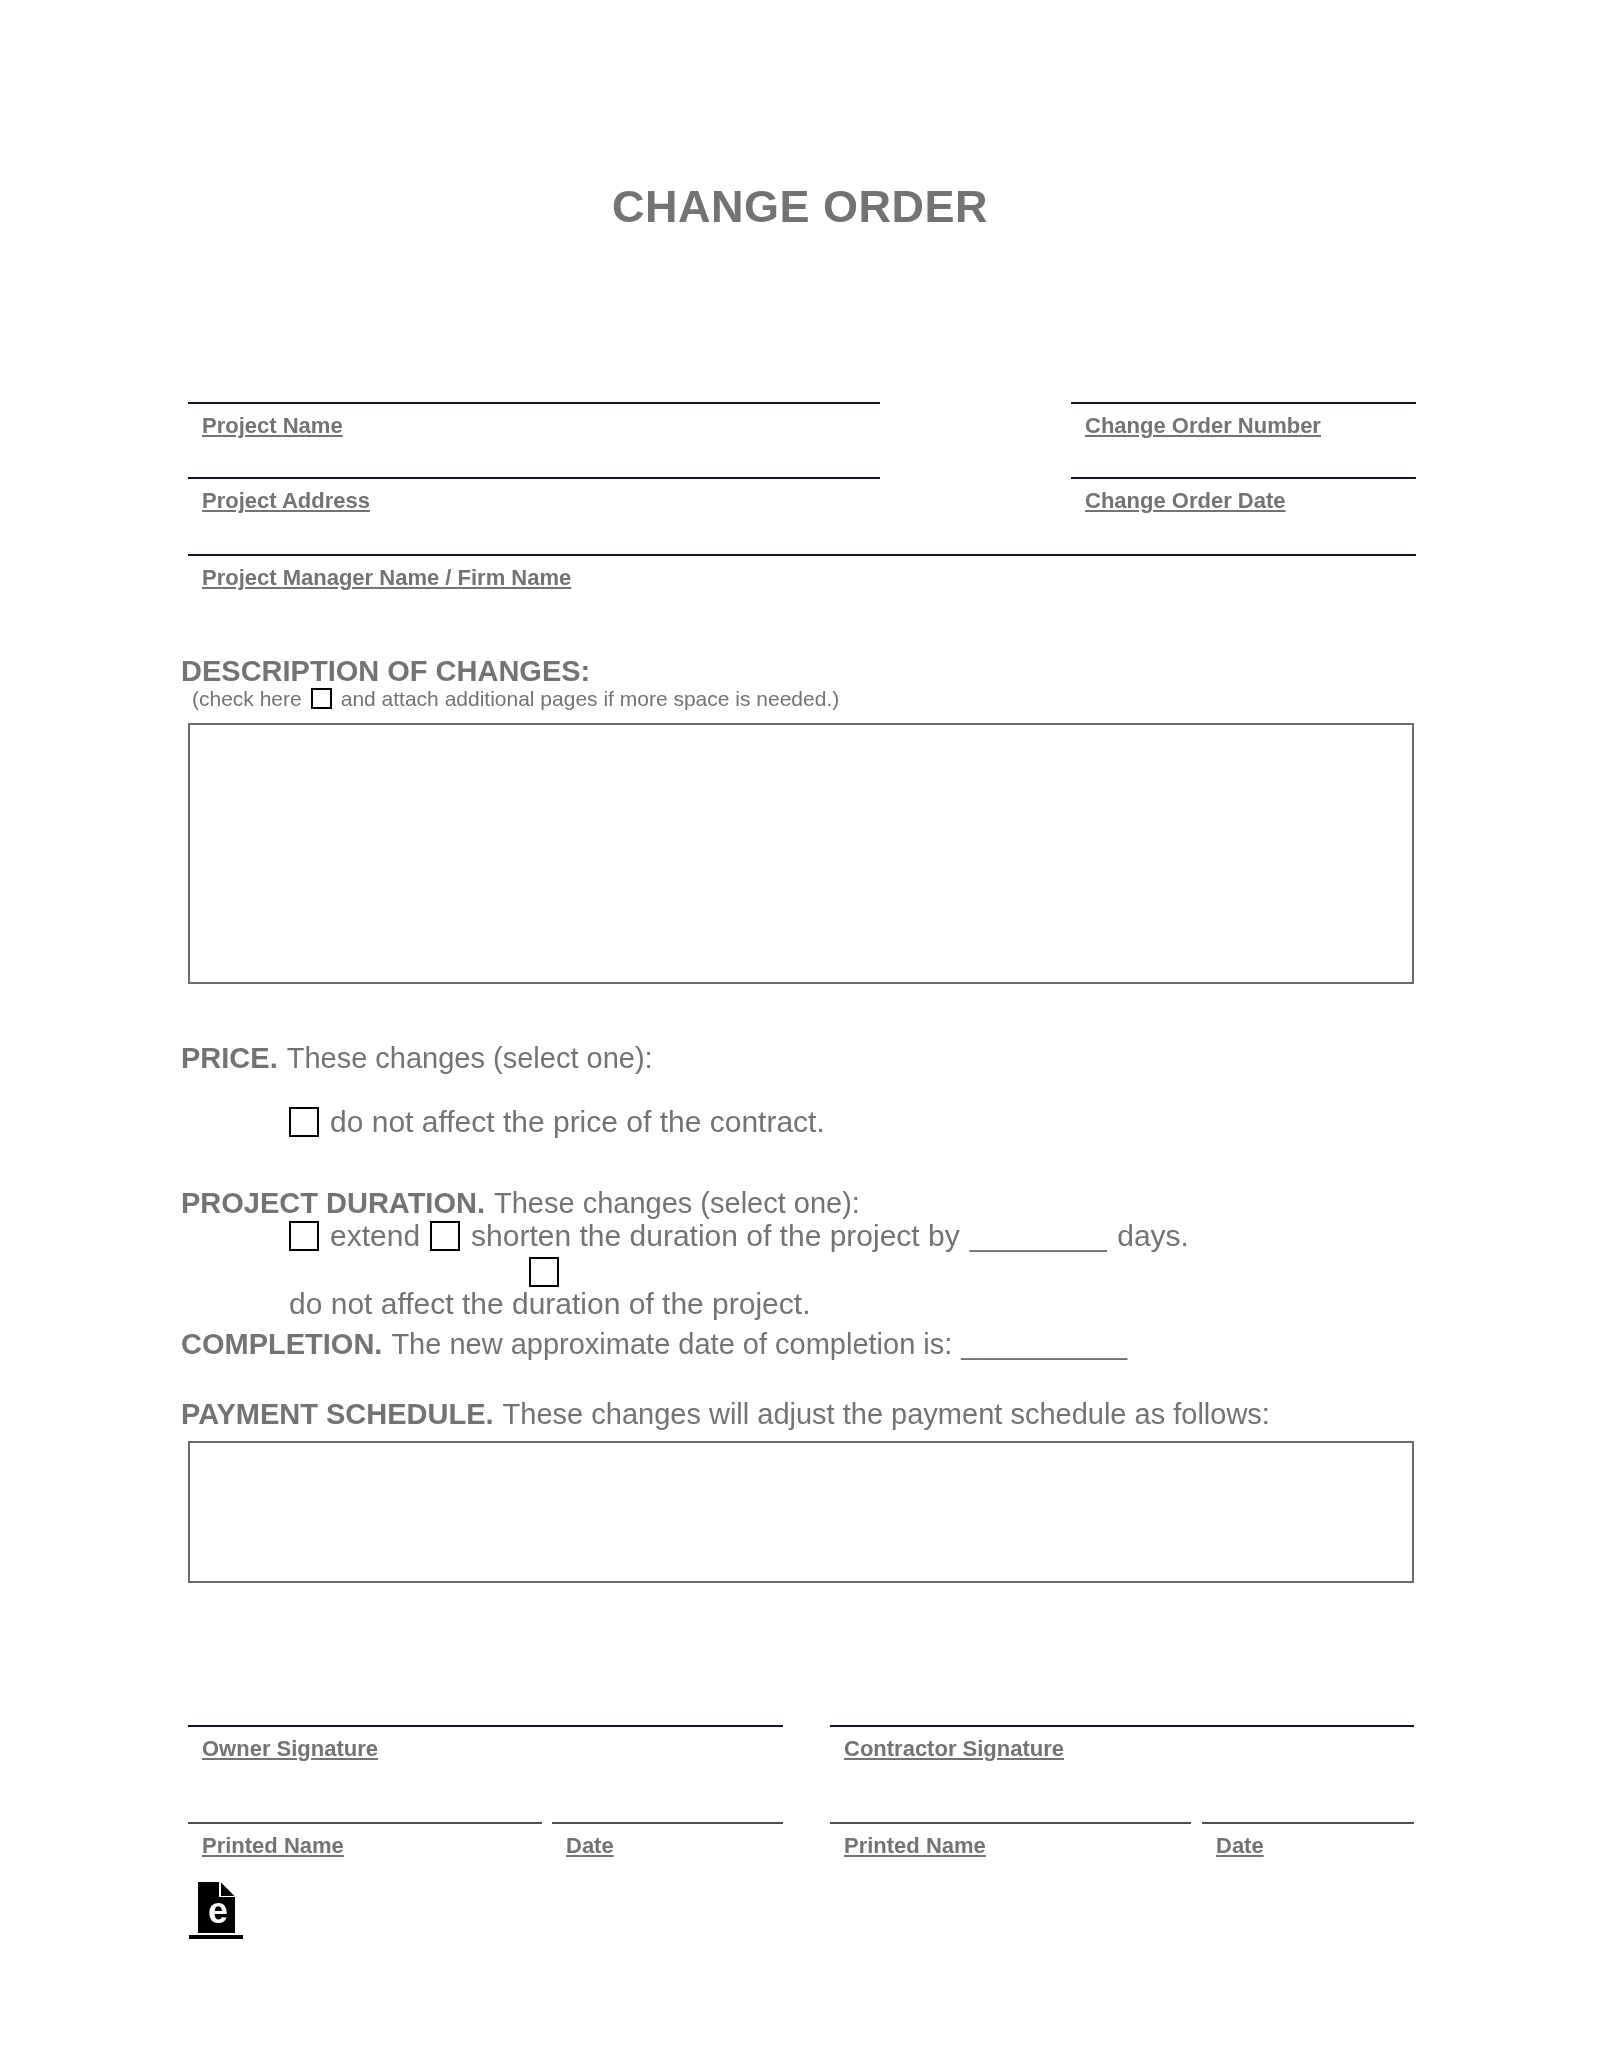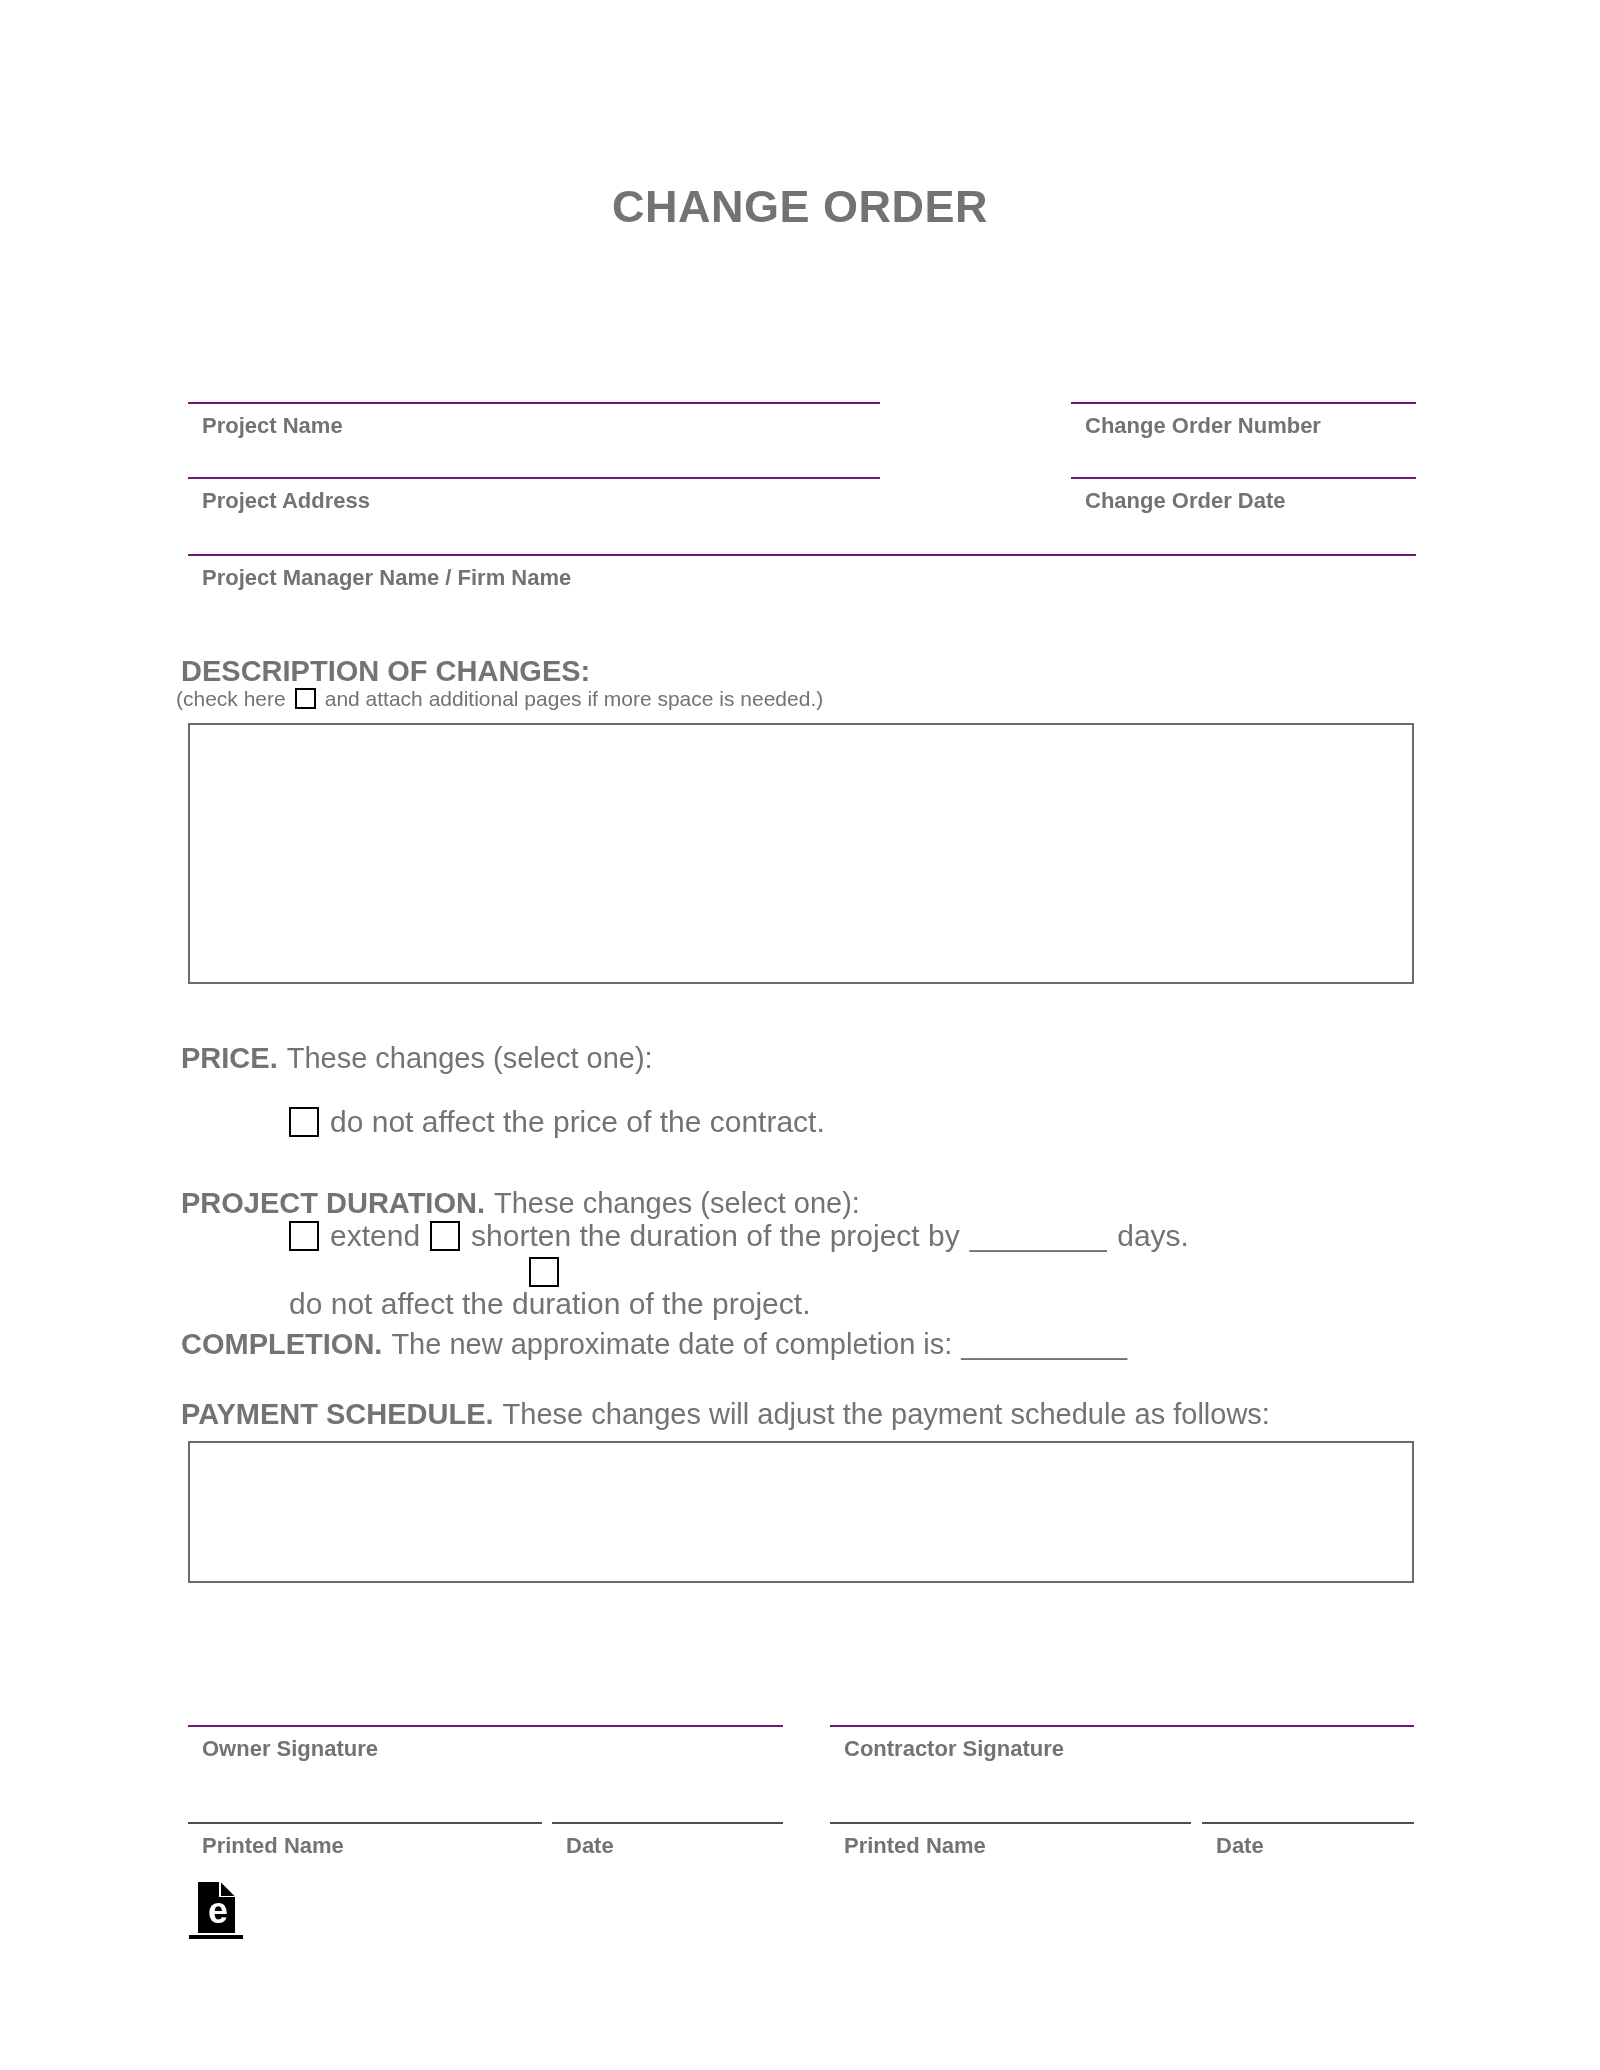--- a/index.html
+++ b/index.html
@@ -22,21 +22,22 @@
     text-align: center;
     font-size: 45px;
     font-weight: bold;
     line-height: 52px;
     letter-spacing: 0.5px;
   }
 
   
   .field {
     position: absolute;
-    border-top: 2px solid #701a75;
+    border-top: 2px solid #0f172a;
+    text-decoration: underline;
   }
   .field.gray-line { border-top-color: #4f4f4f; }
   .field-label {
     font-weight: bold;
     font-size: 22px;
     line-height: 26px;
     padding: 9px 0 0 14px;
     white-space: nowrap;
   }
 
@@ -47,21 +48,21 @@
     font-size: 29px;
     line-height: 34px;
     white-space: nowrap;
   }
   .bold { font-weight: bold; margin-right: 9px; }
   .blank { margin-left: 9px; letter-spacing: 0.5px; }
 
   
   .note {
     position: absolute;
-    left: 176px;
+    left: 192px;
     font-size: 21px;
     line-height: 26px;
     white-space: nowrap;
   }
   .cb-small {
     display: inline-block;
     width: 17px;
     height: 17px;
     border: 2px solid #000000;
     vertical-align: -3px;

